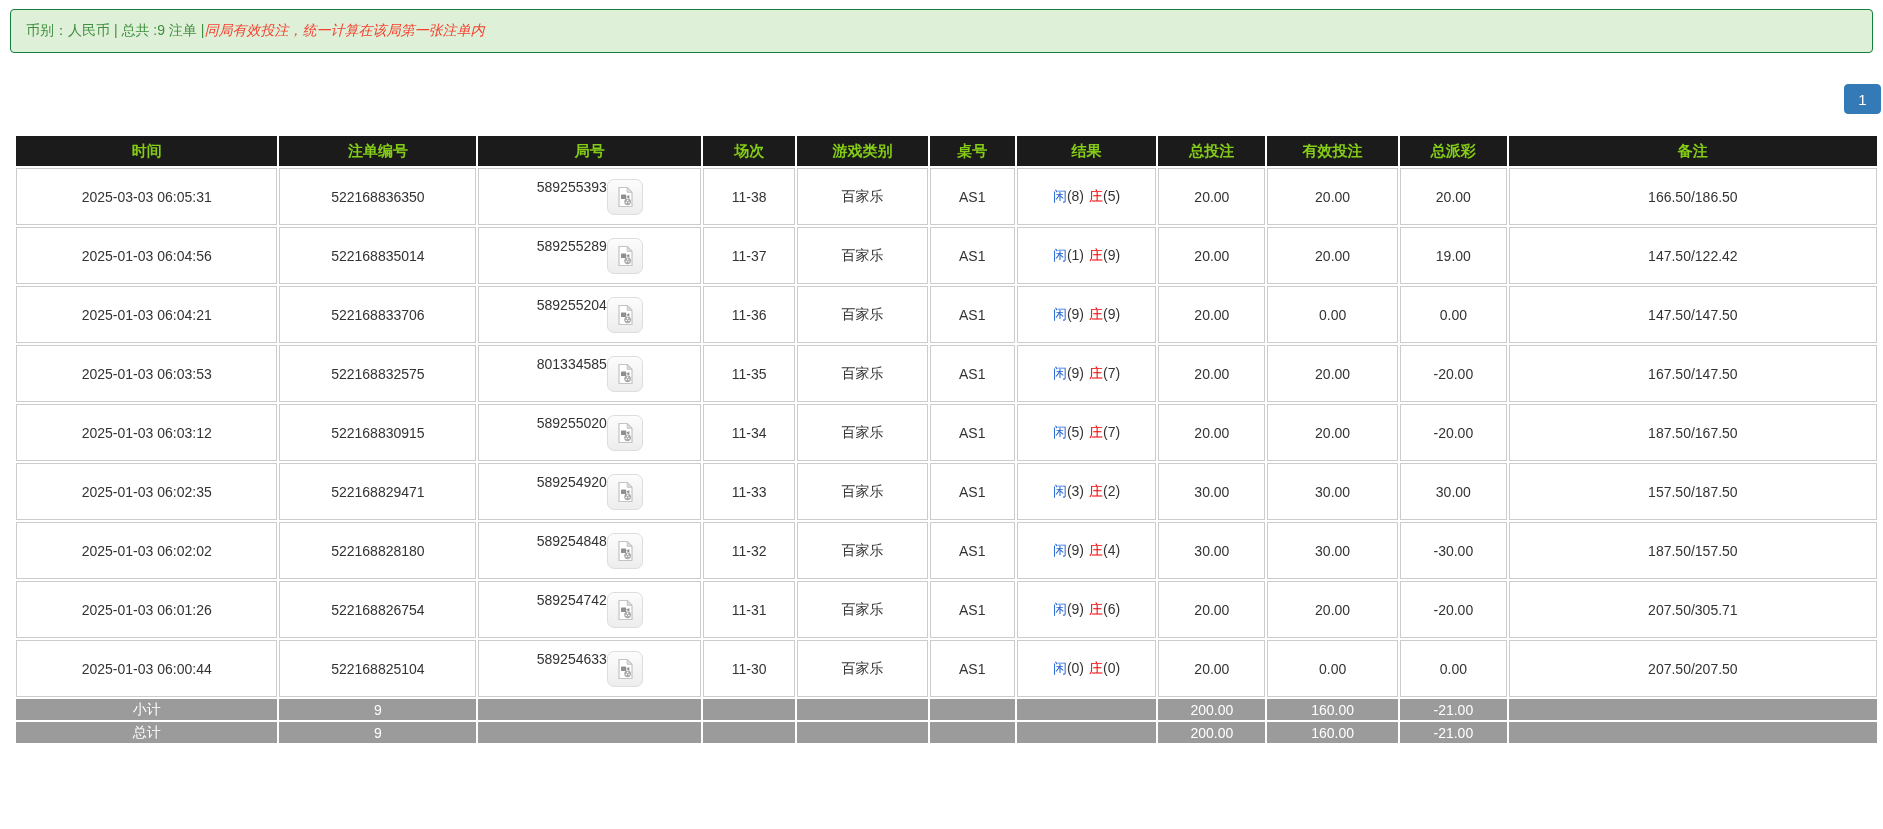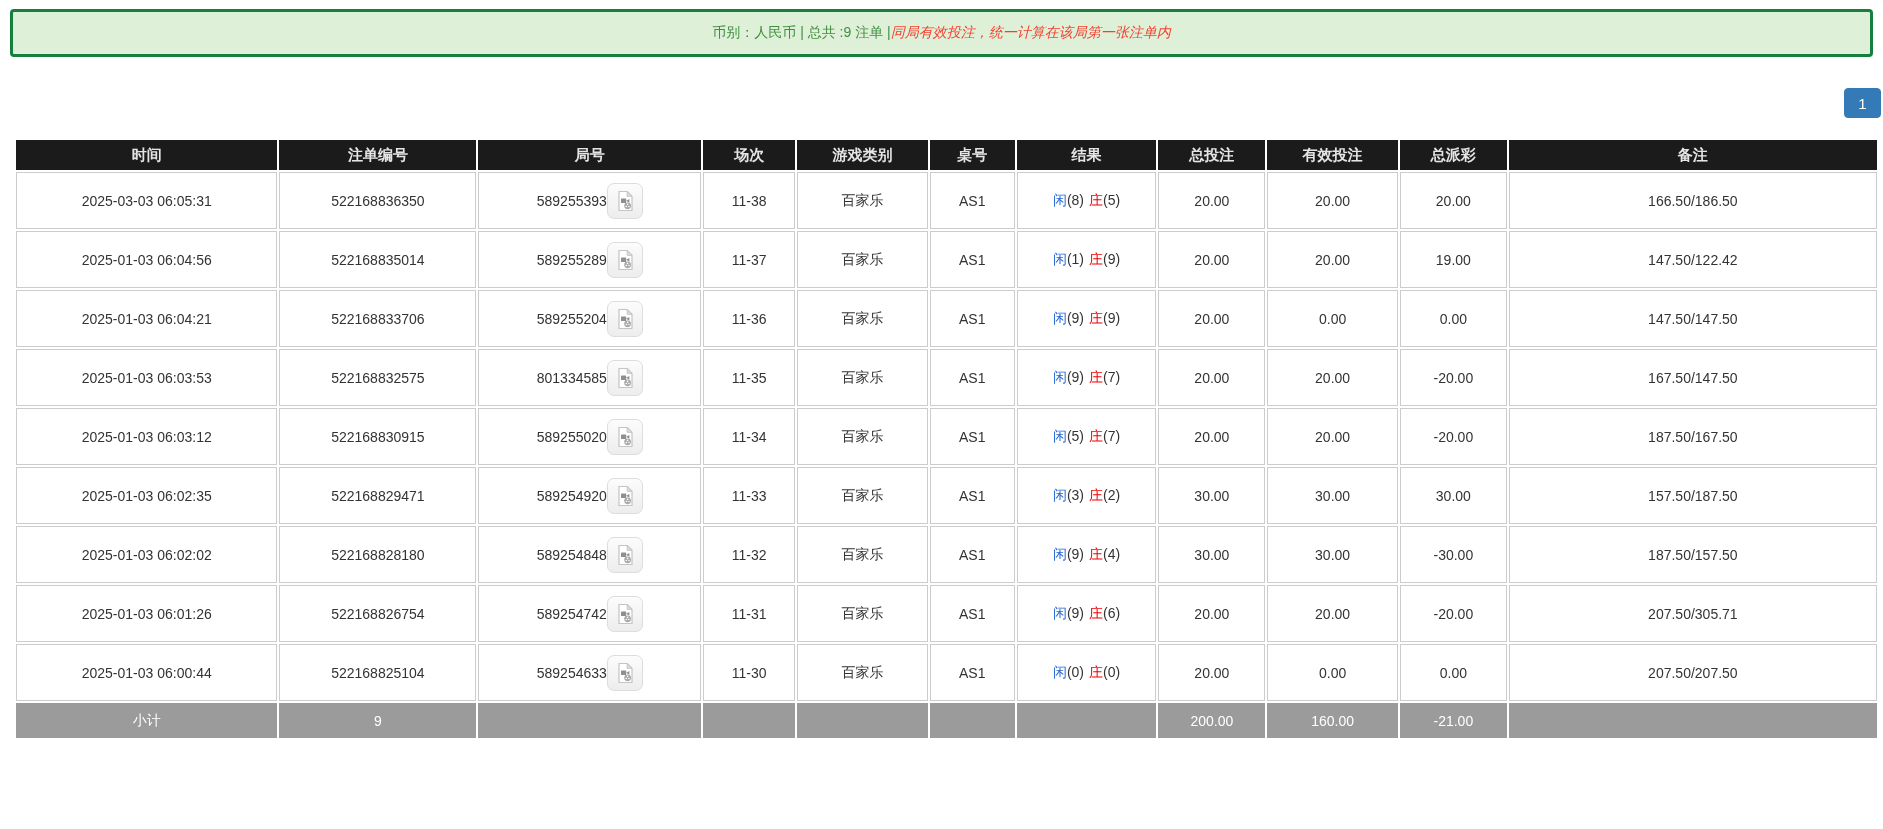--- a/index.html
+++ b/index.html
@@ -6,25 +6,25 @@
   html, body { margin: 0; padding: 0; background: #fff; }
   body {
     width: 1883px; height: 829px; overflow: hidden;
     font-family: "Liberation Sans", "DejaVu Sans", sans-serif;
     color: #333;
   }
   
   .notice {
     margin: 9px 10px 0 10px;
     background: #dff0d8;
-    border: 3px solid #15803d;
+    border: 1px solid #15803d;
     border-radius: 4px;
     padding: 12px 15px;
     display: flex;
-    justify-content: center;
+    justify-content: flex-start;
     align-items: center;
     font-size: 14px;
   }
   .notice-left { color: #3f8f3f; }
   .notice-right { color: #f5402e; font-style: italic; }
   
   .pagination-row {
     display: flex;
     justify-content: flex-end;
     margin: 31px 2px 0 0;
@@ -43,21 +43,21 @@
   
   .table-wrap { margin: 20px 4px 0 14px; }
   table.records {
     width: 100%;
     border-collapse: separate;
     border-spacing: 2px;
     table-layout: fixed;
   }
   table.records th {
     background: #1b1b1b;
-    color: #e5e5e5;
+    color: #84cc16;
     font-weight: bold;
     font-size: 15px;
     height: 30px;
     text-align: center;
     padding: 0 20px;
   }
   table.records tbody td {
     background: #fff;
     border: 1px solid #ccc;
     height: 57px;
@@ -65,31 +65,31 @@
     vertical-align: middle;
     font-size: 14px;
     color: #333;
     padding: 0 4px;
     overflow: hidden;
   }
   table.records .foot td {
     background: #9b9b9b;
     border: none;
     color: #fff;
-    height: 35px;
+    height: 21px;
     text-align: center;
     vertical-align: middle;
     font-size: 14px;
     padding: 0 4px;
   }
   .blue { color: #2767d2; }
   .red  { color: #f00000; }
   .neg  { color: #f00000; }
   .dark { color: #333; }
-  .round-cell-inner { display: inline-flex; align-items: center; gap: 0; }
+  .round-cell-inner { display: inline-flex; gap: 0; }
   .replay-btn {
     width: 36px; height: 36px;
     background: linear-gradient(#fcfcfc, #ededed);
     border: 1px solid #ddd;
     border-radius: 7px;
     display: inline-flex;
     align-items: center;
     justify-content: center;
     cursor: pointer;
     padding: 0;
@@ -453,15 +453,28 @@
     <td></td>
     <td></td>
     <td></td>
     <td></td>
     <td>200.00</td>
     <td>160.00</td>
     <td class="neg">-21.00</td>
     <td></td>
   </tr>
 
+  <tr class="foot">
+    <td>总计</td>
+    <td>9</td>
+    <td></td>
+    <td></td>
+    <td></td>
+    <td></td>
+    <td></td>
+    <td>200.00</td>
+    <td>160.00</td>
+    <td class="neg">-21.00</td>
+    <td></td>
+  </tr>
 </tbody>
   </table>
 </div>
 
 </body></html>

